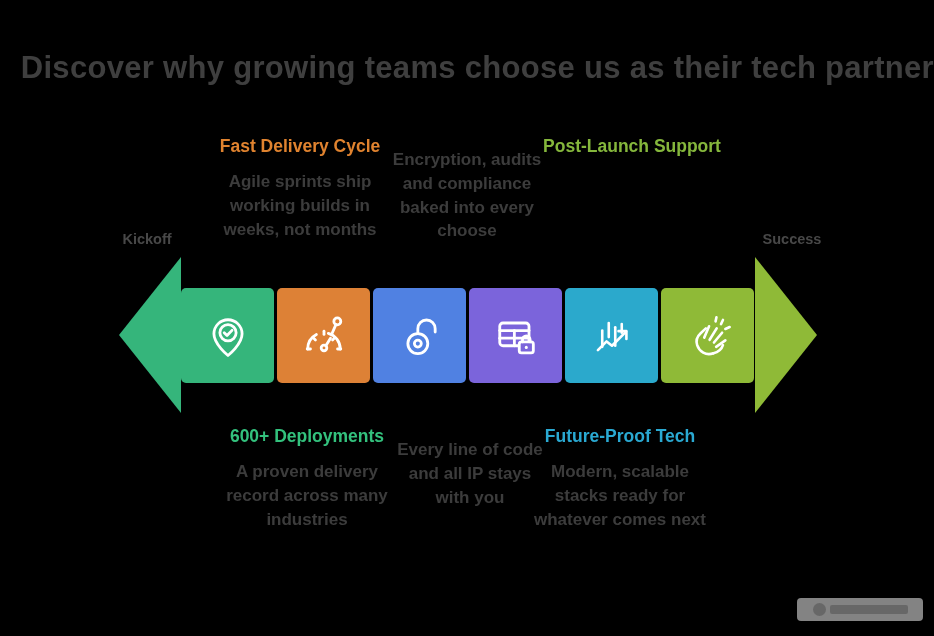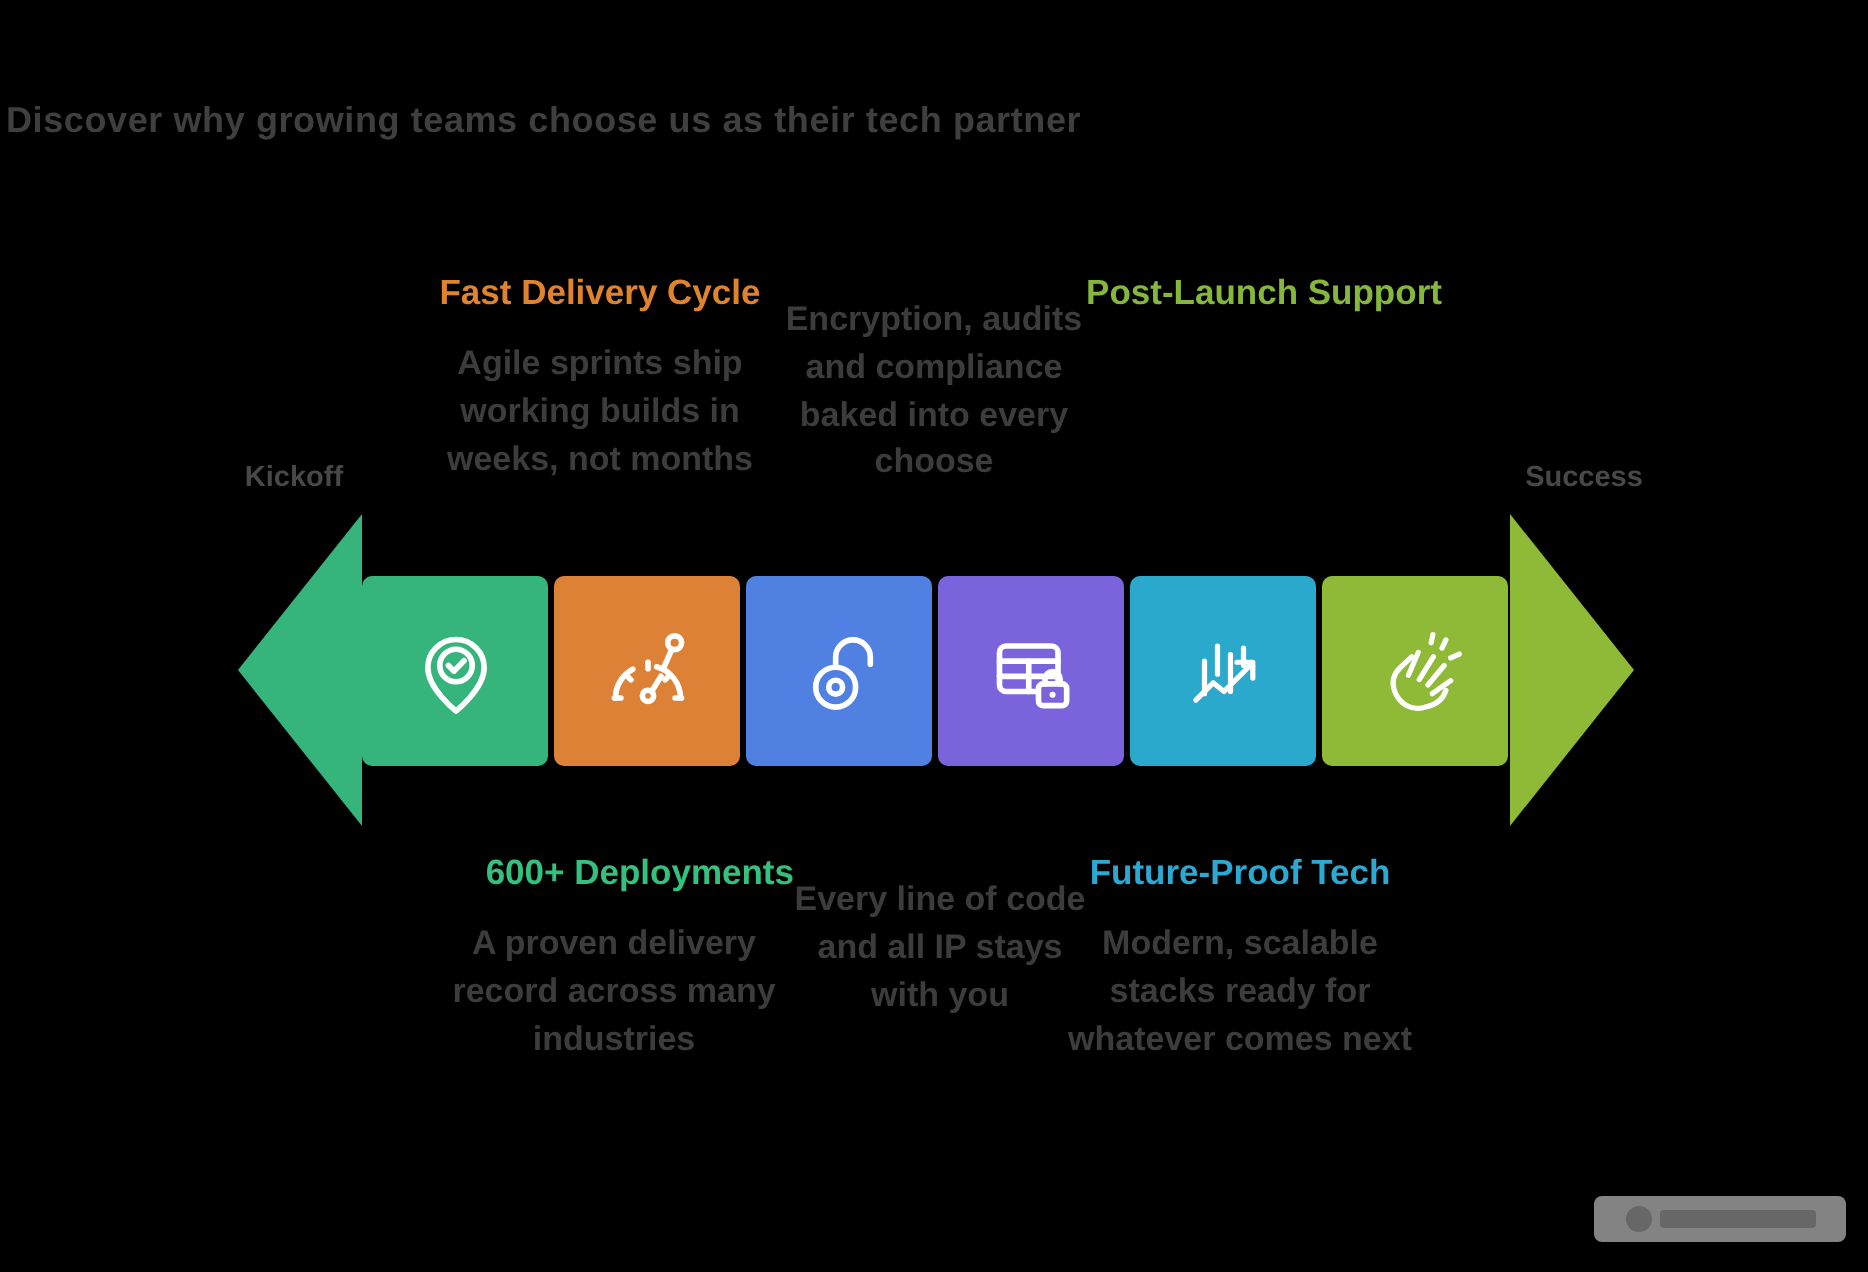--- a/index.html
+++ b/index.html
@@ -5,38 +5,38 @@
   html,body{margin:0;padding:0;}
   body{
     width:934px;height:636px;position:relative;overflow:hidden;
     background:#000000;
     font-family:"Liberation Sans", sans-serif;
   }
   .abs{position:absolute;}
 
   
   .title{
-    left:3px;right:0;top:50px;text-align:left;
-    font-size:18px;font-weight:bold;color:#3f3f3f;letter-spacing:.3px;
+    left:16px;right:0;top:50px;text-align:right;
+    font-size:31px;font-weight:bold;color:#3f3f3f;letter-spacing:.3px;
   }
 
   
   .benefit{text-align:center;}
   .benefit .heading{font-size:17.5px;font-weight:bold;line-height:1.26;}
   .benefit .desc{margin-top:13px;font-size:17px;line-height:1.4;color:#3c3c3c;font-weight:bold;}
   .top-1{left:210px;top:135px;width:180px;}
   .top-2{left:377px;top:135px;width:180px;}
   .top-3{left:542px;top:135px;width:180px;}
   .bot-1{left:217px;top:425px;width:180px;}
   .bot-2{left:395px;top:425px;width:150px;}
   .bot-3{left:530px;top:425px;width:180px;}
   .c-orange{color:#E0832F;}
   .c-purple{color:#655AE8;}
   .c-lime{color:#85B73C;}
-  .c-emerald{color:#33C17D;text-align:right;}
+  .c-emerald{color:#33C17D;}
   .c-blue{color:#4D82E8;}
   .c-cyan{color:#2AA9D2;}
 
   
   .stage{
     top:231px;width:80px;text-align:center;
     font-size:14.5px;font-weight:bold;color:#484848;
   }
   .stage-left{left:107px;}
   .stage-right{left:752px;}

